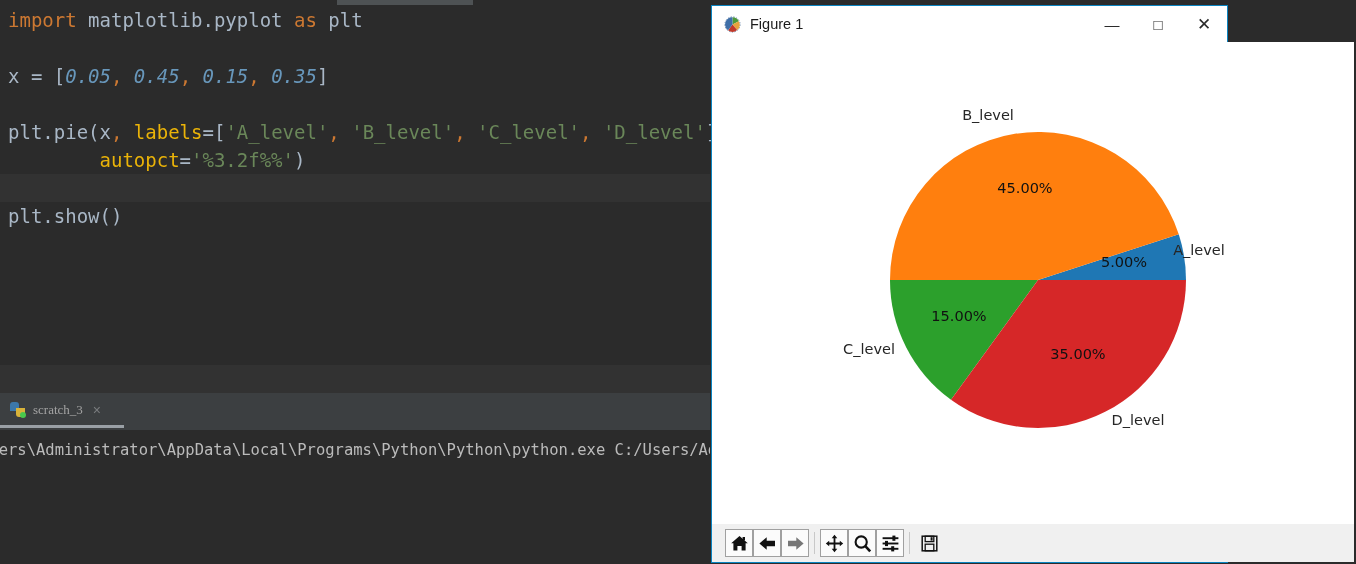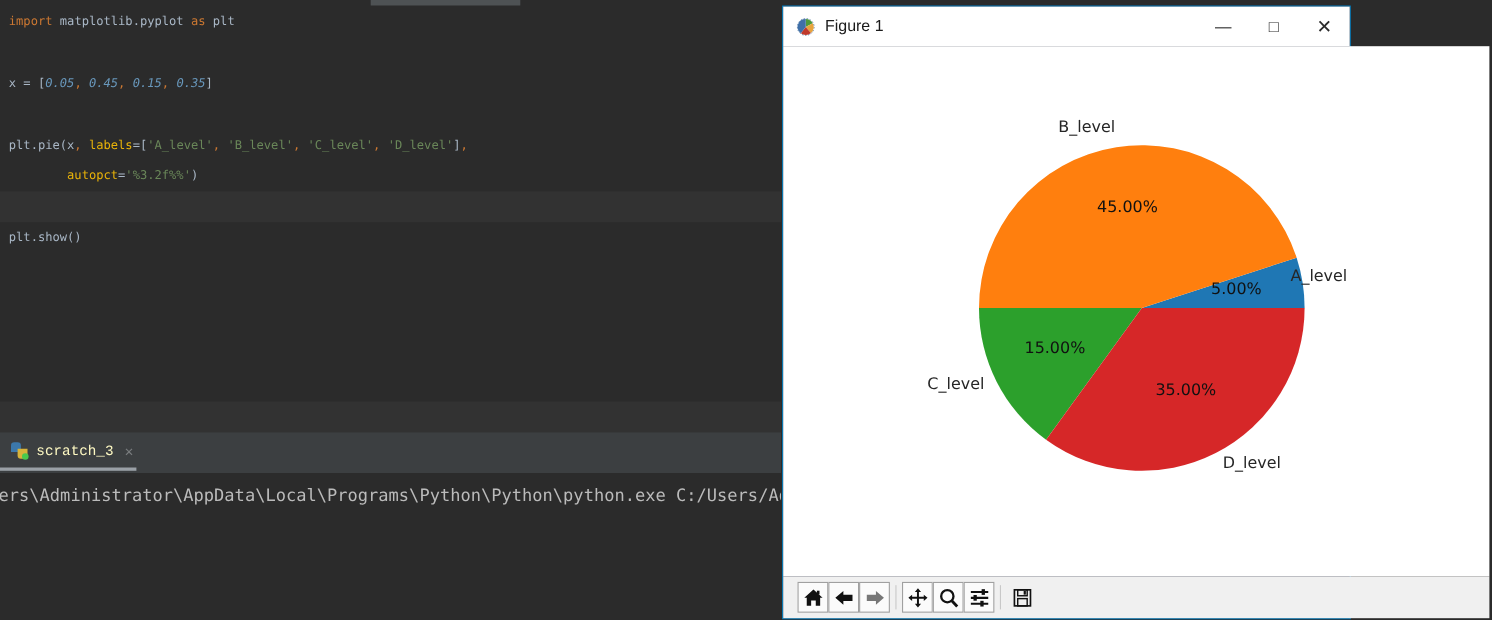--- a/index.html
+++ b/index.html
@@ -9,21 +9,21 @@
   #root { position:relative; width:1356px; height:564px; }
 
   
   #ide { position:absolute; left:0; top:0; width:710px; height:564px; background:#2b2b2b; }
 
   #editor-tabstrip { position:absolute; left:0; top:0; width:710px; height:6px; background:#2b2b2b; }
   #editor-tab-active-strip { position:absolute; left:337px; top:0; width:136px; height:5px; background:#4e5254; }
 
   #code { position:absolute; left:0; top:6px; width:710px; height:387px;
           font-family:"DejaVu Sans Mono","Liberation Mono",monospace;
-          font-size:11px; line-height:28px; white-space:pre; }
+          font-size:19px; line-height:28px; white-space:pre; }
   .cline { position:relative; height:28px; padding-left:8px; color:#a9b7c6; }
   .cline.hl { background:#323232; }
   .kw   { color:#cc7832; }
   .num  { color:#6897bb;font-style:italic; }
   .str  { color:#6a8759;text-align:center; }
   .kwarg{ color:#eab308; }
   .punct{ color:#a9b7c6; }
   .comma{ color:#cc7832; }
 
   #code-bottom-hl { position:absolute; left:0; top:365px; width:710px; height:28px; background:#323232; }
@@ -31,31 +31,31 @@
   
   #console { position:absolute; left:0; top:393px; width:710px; height:171px; background:#3c3f41; }
   #console-tabbar { position:relative; height:34px; }
   #console-tab { position:absolute; left:0; top:0; height:34px; display:flex; align-items:center;
                  padding:0 8px 0 10px; gap:7px; }
   #console-tab-underline { position:absolute; left:0; top:32px; width:124px; height:3px; background:#9aa0a6; }
   .py-icon { width:16px; height:16px; position:relative; display:inline-block; }
   .py-icon .b1 { position:absolute; left:0; top:0; width:9px; height:9px; background:#3c78aa; border-radius:3px 3px 0 0; }
   .py-icon .b2 { position:absolute; left:6px; top:6px; width:9px; height:9px; background:#d8b33a; border-radius:0 0 3px 3px; }
   .py-icon .dot { position:absolute; left:10px; top:10px; width:6px; height:6px; background:#49c94d; border-radius:50%; }
-  #console-tab-label { color:#fef9c3; font-size:13px; font-family:Liberation Mono, monospace; }
+  #console-tab-label { color:#a3a3a3; font-size:13px; font-family:Liberation Serif, serif; }
   #console-tab-close { color:#7a7d7f; font-size:14px; margin-left:3px; }
 
   #console-output { position:absolute; left:0; top:37px; width:710px; height:134px; background:#2b2b2b;
                     color:#bbbbbb; font-family:"DejaVu Sans Mono","Liberation Mono",monospace;
                     font-size:15.5px; line-height:28px; white-space:pre; padding-top:6px; overflow:hidden; }
   #console-output .txt { display:block; margin-left:-48px; }
 
   
   #figwin { position:absolute; left:711px; top:5px; width:517px; height:558px;
-            background:#0f172a; border:1px solid #0a84c1; }
+            background:#7dd3fc; border:1px solid #0a84c1; }
   #titlebar { position:relative; height:36px; background:#ffffff; display:flex; align-items:center; }
   #fig-icon { width:17px; height:17px; margin-left:12px; position:relative; }
   #fig-title { margin-left:9px; font-size:14.5px; color:#1b1b1b; font-family:"Liberation Sans", sans-serif; }
   #winbtns { position:absolute; right:0; top:0; height:36px; display:flex; }
   .winbtn { width:46px; height:36px; display:flex; align-items:center; justify-content:center;
             color:#2b2b2b; font-size:15px; }
   .winbtn.close { font-size:17px; }
 
   #canvas { position:absolute; left:0; top:36px; width:642px; height:482px; background:#ffffff; }
 

